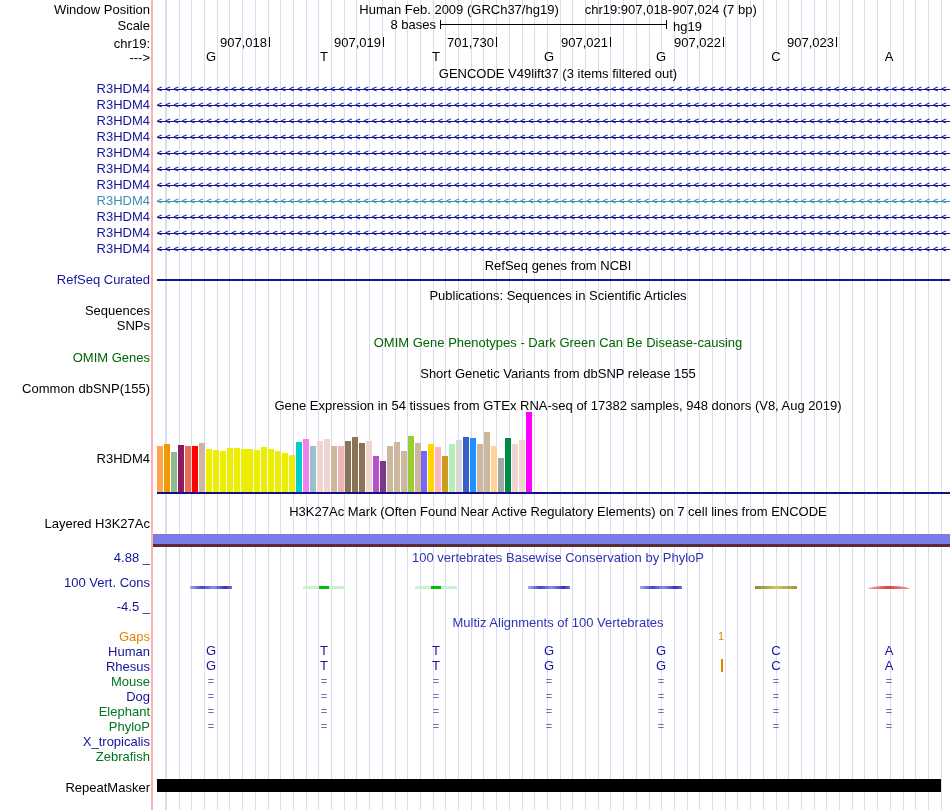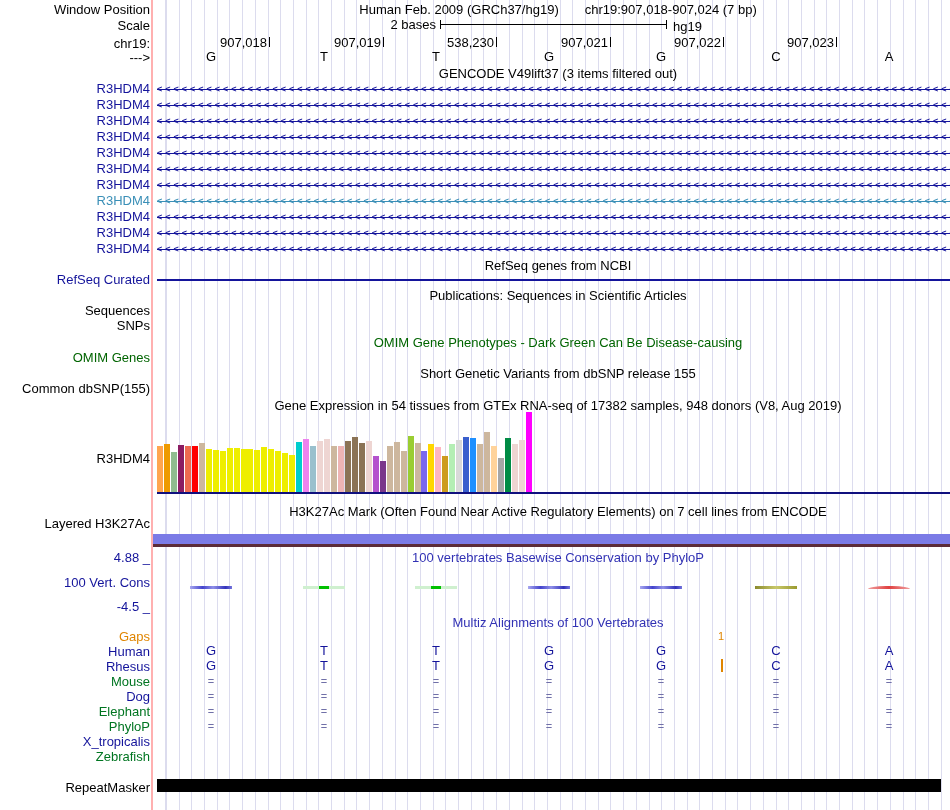--- a/index.html
+++ b/index.html
@@ -37,21 +37,21 @@
 <div id="stage">
   <div class="grid"></div>
   <div class="pinkline"></div>
 
   <div class="lab" style="top:2px">Window Position</div>
   <div class="title" style="top:2px">
     <span>Human Feb. 2009 (GRCh37/hg19)</span><span style="display:inline-block;width:26px"></span><span>chr19:907,018-907,024 (7 bp)</span>
   </div>
 
   <div class="lab" style="top:18px">Scale</div>
-  <div class="abs num" style="left:340px;top:18px;width:96px;text-align:right">2 bases</div>
+  <div class="abs num" style="left:340px;top:18px;width:96px;text-align:right">8 bases</div>
   <div class="scaleline" style="left:440px;top:24px;width:227px;height:1px"></div>
   <div class="scaleline" style="left:440px;top:20px;width:1px;height:9px"></div>
   <div class="scaleline" style="left:666px;top:20px;width:1px;height:9px"></div>
   <div class="abs num" style="left:673px;top:20px">hg19</div>
 
   <div class="lab" style="top:36px">chr19:</div>
   <div class="lab" style="top:50px">---&gt;</div>
 
   <div class="title" style="top:66px">GENCODE V49lift37 (3 items filtered out)</div>
 
@@ -140,21 +140,21 @@
   <div class="lab navy" style="top:599px">-4.5 _</div>
 
   <div class="title bluetitle" style="top:615px">Multiz Alignments of 100 Vertebrates</div>
 
   <div class="lab" style="top:780px">RepeatMasker</div>
   <div class="abs" style="left:157px;top:779px;width:784px;height:13px;background:#000"></div>
 <div class="abs num" style="left: 197px; top: 36px; width: 70px; text-align: right;">907,018</div>
     <div class="abs" style="left: 269px; top: 37px; width: 1px; height: 10px; background: rgb(0, 0, 0);"></div>
     <div class="abs num" style="left: 311px; top: 36px; width: 70px; text-align: right;">907,019</div>
     <div class="abs" style="left: 383px; top: 37px; width: 1px; height: 10px; background: rgb(0, 0, 0);"></div>
-    <div class="abs num" style="left: 424px; top: 36px; width: 70px; text-align: right;">538,230</div>
+    <div class="abs num" style="left: 424px; top: 36px; width: 70px; text-align: right;">701,730</div>
     <div class="abs" style="left: 496px; top: 37px; width: 1px; height: 10px; background: rgb(0, 0, 0);"></div>
     <div class="abs num" style="left: 538px; top: 36px; width: 70px; text-align: right;">907,021</div>
     <div class="abs" style="left: 610px; top: 37px; width: 1px; height: 10px; background: rgb(0, 0, 0);"></div>
     <div class="abs num" style="left: 651px; top: 36px; width: 70px; text-align: right;">907,022</div>
     <div class="abs" style="left: 723px; top: 37px; width: 1px; height: 10px; background: rgb(0, 0, 0);"></div>
     <div class="abs num" style="left: 764px; top: 36px; width: 70px; text-align: right;">907,023</div>
     <div class="abs" style="left: 836px; top: 37px; width: 1px; height: 10px; background: rgb(0, 0, 0);"></div>
     <div class="abs base" style="left: 201px; top: 50px; width: 20px; text-align: center;">G</div>
     <div class="abs base" style="left: 314px; top: 50px; width: 20px; text-align: center;">T</div>
     <div class="abs base" style="left: 426px; top: 50px; width: 20px; text-align: center;">T</div>

